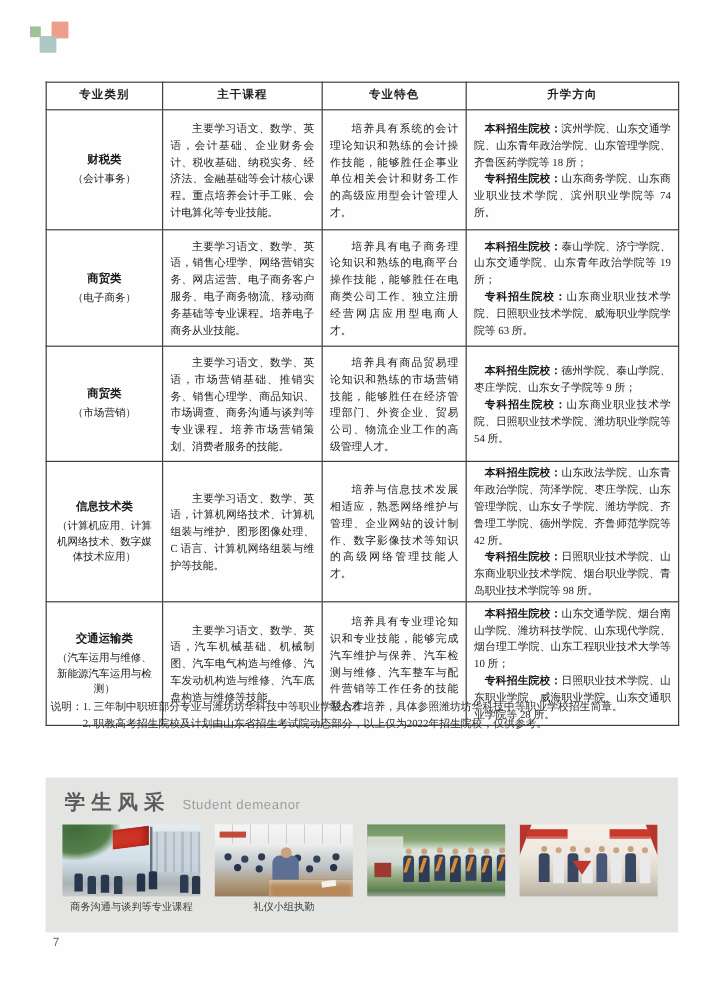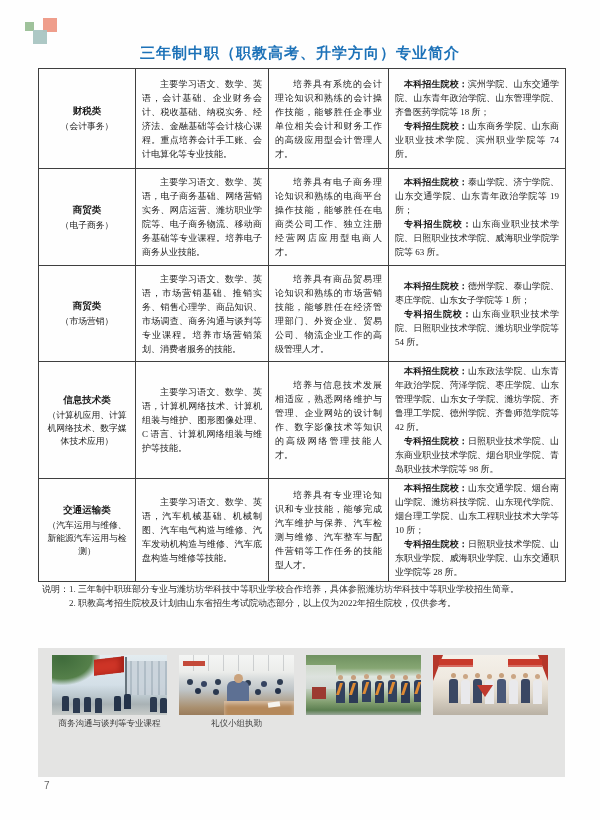--- a/index.html
+++ b/index.html
@@ -115,30 +115,35 @@
 </style>
 </head>
 <body>
 
 <div class="page">
 
   <div class="sq sq-green"></div>
   <div class="sq sq-salmon"></div>
   <div class="sq sq-teal"></div>
 
-  <div class="doc-title">三年制中职（职教高考、升学方向）专业简介</div>
 
   <table class="majors">
     <colgroup>
       <col style="width:97px">
         <col style="width:133px">
         <col style="width:120px">
         <col style="width:177px">
     </colgroup>
     <tbody>
+        <tr>
+      <th>专业类别</th>
+      <th>主干课程</th>
+      <th>专业特色</th>
+      <th>升学方向</th>
+    </tr>
 
     <tr style="height:100px">
       <td class="cat">
         <div class="cat-main">财税类</div>
         <div class="cat-sub">（会计事务）</div>
       </td>
       <td class="txt">
             <p>主要学习语文、数学、英语，会计基础、企业财务会计、税收基础、纳税实务、经济法、金融基础等会计核心课程。重点培养会计手工账、会计电算化等专业技能。</p>
           </td>
       <td class="txt">
@@ -149,21 +154,21 @@
         <p><b>专科招生院校：</b><span>山东商务学院、山东商业职业技术学院、滨州职业学院等 74 所。</span></p>
       </td>
     </tr>
 
     <tr style="height:97px">
       <td class="cat">
         <div class="cat-main">商贸类</div>
         <div class="cat-sub">（电子商务）</div>
       </td>
       <td class="txt">
-            <p>主要学习语文、数学、英语，电子商务基础、网络营销实务、网店运营、潍坊职业学院等、电子商务物流、移动商务基础等专业课程。培养电子商务从业技能。</p>
+            <p>主要学习语文、数学、英语，销售心理学、网络营销实务、网店运营、电子商务客户服务、电子商务物流、移动商务基础等专业课程。培养电子商务从业技能。</p>
           </td>
       <td class="txt">
             <p>培养具有电子商务理论知识和熟练的电商平台操作技能，能够胜任在电商类公司工作、独立注册经营网店应用型电商人才。</p>
           </td>
       <td class="dir">
         <p><b>本科招生院校：</b><span>泰山学院、济宁学院、山东交通学院、山东青年政治学院等 19 所；</span></p>
         <p><b>专科招生院校：</b><span>山东商业职业技术学院、日照职业技术学院、威海职业学院学院等 63 所。</span></p>
       </td>
     </tr>
 
@@ -172,21 +177,21 @@
         <div class="cat-main">商贸类</div>
         <div class="cat-sub">（市场营销）</div>
       </td>
       <td class="txt">
             <p>主要学习语文、数学、英语，市场营销基础、推销实务、销售心理学、商品知识、市场调查、商务沟通与谈判等专业课程。培养市场营销策划、消费者服务的技能。</p>
           </td>
       <td class="txt">
             <p>培养具有商品贸易理论知识和熟练的市场营销技能，能够胜任在经济管理部门、外资企业、贸易公司、物流企业工作的高级管理人才。</p>
           </td>
       <td class="dir">
-        <p><b>本科招生院校：</b><span>德州学院、泰山学院、枣庄学院、山东女子学院等 1 所；</span></p>
+        <p><b>本科招生院校：</b><span>德州学院、泰山学院、枣庄学院、山东女子学院等 9 所；</span></p>
         <p><b>专科招生院校：</b><span>山东商业职业技术学院、日照职业技术学院、潍坊职业学院等 54 所。</span></p>
       </td>
     </tr>
 
     <tr style="height:106px">
       <td class="cat">
         <div class="cat-main">信息技术类</div>
         <div class="cat-sub">（计算机应用、计算机网络技术、数字媒体技术应用）</div>
       </td>
       <td class="txt">
@@ -222,20 +227,24 @@
 
   <div class="notes">
     <div class="lbl">说明：</div>
     <div class="lines">
       <div>1. 三年制中职班部分专业与潍坊坊华科技中等职业学校合作培养，具体参照潍坊坊华科技中等职业学校招生简章。</div>
       <div>2. 职教高考招生院校及计划由山东省招生考试院动态部分，以上仅为2022年招生院校，仅供参考。</div>
     </div>
   </div>
 
   <div class="gallery">
+    <div class="g-head">
+      <span class="g-cn">学生风采</span>
+      <span class="g-en">Student demeanor</span>
+    </div>
     <div class="g-photos">
       <div class="photo p1">
         <div class="tree"></div>
         <div class="building"></div>
         <div class="flag"></div>
         <div class="pole"></div>
         <div class="figures"></div>
       </div>
       <div class="photo p2">
         <div class="ceiling"></div>

